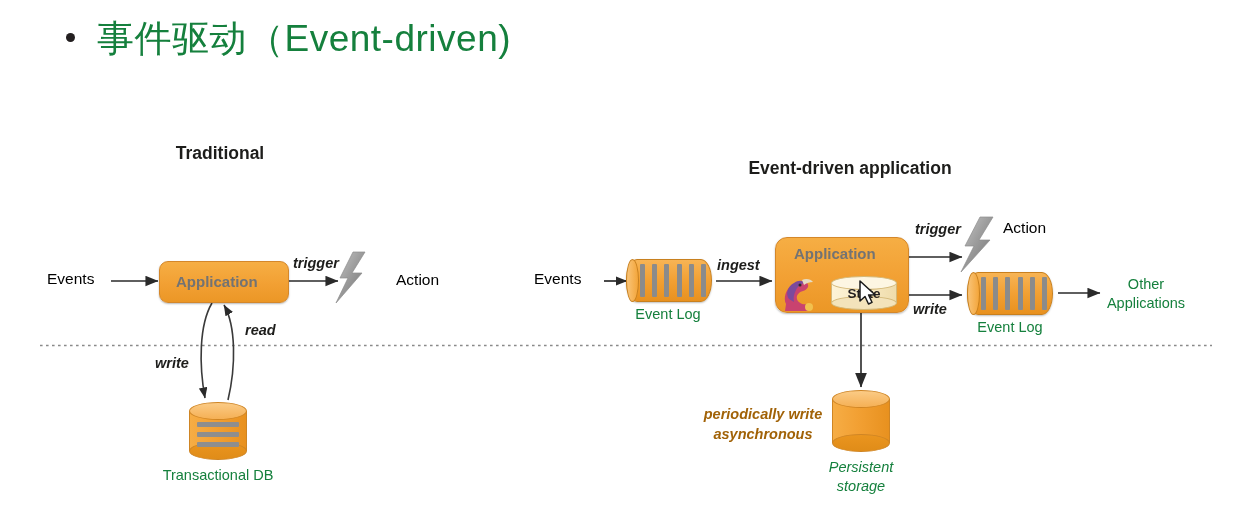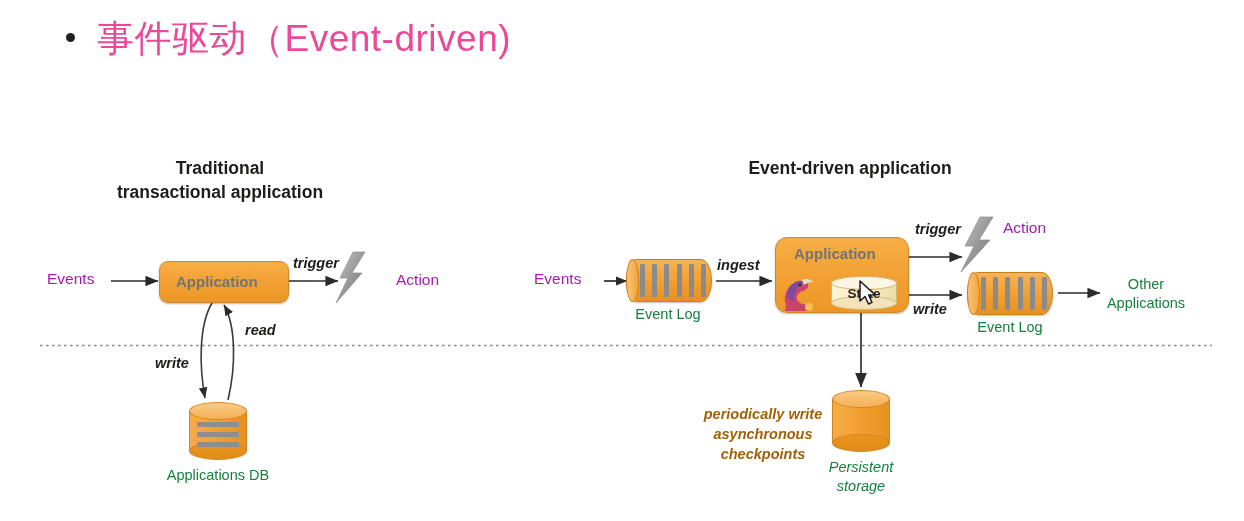--- a/index.html
+++ b/index.html
@@ -17,21 +17,21 @@
   .title-row{
     position:absolute;left:66px;top:16px;
     display:flex;align-items:baseline;gap:22px;
   }
   .bullet{
     width:9px;height:9px;border-radius:50%;
     background:#231f20;position:relative;top:-9px;flex:0 0 auto;
   }
   .title-text{
     font-size:37px;line-height:1.25;letter-spacing:.5px;
-    color:#ec4899;white-space:nowrap;font-weight:400;
+    color:#15803d;white-space:nowrap;font-weight:400;
   }
   .hdr{
     position:absolute;text-align:center;
     font-size:17.5px;font-weight:700;line-height:1.35;color:#1d1d1b;
   }
   .cap{
     position:absolute;text-align:center;
     font-size:14.5px;line-height:1.3;color:#15803d;font-weight:400;
   }
   .node-txt{
@@ -40,21 +40,21 @@
   }
   .ital{
     position:absolute;white-space:nowrap;
     font-style:italic;font-size:14.5px;color:#1d1d1b;font-weight:700;
   }
   .ital-blk{
     position:absolute;text-align:center;font-style:italic;
     font-size:14.5px;line-height:1.38;color:#a16207;font-weight:700;margin-top:40px;
   }
   .plain{
-    position:absolute;white-space:nowrap;font-size:15.5px;color:#a21caf;
+    position:absolute;white-space:nowrap;font-size:15.5px;color:#000000;
   }
 
   
   .appbox{
     position:absolute;border-radius:9px;
     background:linear-gradient(180deg,#f6ae44 0%,#f2a033 55%,#eb9726 100%);
     border:1px solid #d4872a;
     box-shadow:0 1px 2px rgba(0,0,0,.28);
   }
   .appbox-lg{border-radius:12px;}
@@ -169,23 +169,22 @@
     <line x1="604" y1="281" x2="627" y2="281" stroke="#2a2a2a" stroke-width="1.7" marker-end="url(#ahs)"></line>
     <line x1="716" y1="281" x2="772" y2="281" stroke="#2a2a2a" stroke-width="1.7" marker-end="url(#ah)"></line>
     <line x1="907" y1="257" x2="962" y2="257" stroke="#2a2a2a" stroke-width="1.7" marker-end="url(#ah)"></line>
     <line x1="907" y1="295" x2="962" y2="295" stroke="#2a2a2a" stroke-width="1.7" marker-end="url(#ah)"></line>
     <line x1="1058" y1="293" x2="1100" y2="293" stroke="#2a2a2a" stroke-width="1.7" marker-end="url(#ah)"></line>
     <line x1="861" y1="308" x2="861" y2="387" stroke="#4a4a4a" stroke-width="1.9" marker-end="url(#ah)"></line>
 
     <path d="M980,217 L965,246 L974,246 L961,272 L990,240 L979,240 L993,217 z" fill="url(#boltg)" stroke="#8d8d8d" stroke-width="0.7"></path>
   </svg>
 
-  <div class="hdr" style="left:60px;top:157px;width:320px;">
+  <div class="hdr" style="left:60px;top:142px;width:320px;">
     <div>Traditional</div>
-    <div>transactional application</div>
   </div>
 
   <div class="plain" style="left:47px;top:270px;">Events</div>
 
   <div class="appbox" style="left:159px;top:261px;width:128px;height:40px;"></div>
   <div class="node-txt" style="left:176px;top:273px;">Application</div>
 
   <div class="ital" style="left:293px;top:255px;">trigger</div>
   <div class="plain" style="left:396px;top:271px;">Action</div>
 
@@ -195,21 +194,21 @@
   <div class="cyl" style="left:189px;top:402px;width:58px;height:58px;">
     <div class="side"></div>
     <div class="top"></div>
     <div class="bot"></div>
     <div class="rows">
         <i></i>
         <i></i>
         <i></i>
       </div>
   </div>
-  <div class="cap" style="left:138px;top:466px;width:160px;">Applications DB</div>
+  <div class="cap" style="left:138px;top:466px;width:160px;">Transactional DB</div>
 
   <div class="hdr" style="left:660px;top:157px;width:380px;">Event-driven application</div>
 
   <div class="plain" style="left:534px;top:270px;">Events</div>
 
   <div class="loglog" style="left:626px;top:259px;width:86px;height:43px;">
     <div class="body"></div>
     <div class="cap-l"></div>
     <div class="bars">
       <i></i>
@@ -266,21 +265,20 @@
   <div class="cap" style="left:955px;top:318px;width:110px;">Event Log</div>
 
   <div class="cap" style="left:1090px;top:275px;width:112px;">
     <div>Other</div>
     <div>Applications</div>
   </div>
 
   <div class="ital-blk" style="left:673px;top:364px;width:180px;">
     <div>periodically write</div>
     <div>asynchronous</div>
-    <div>checkpoints</div>
   </div>
 
   <div class="cyl" style="left:832px;top:390px;width:58px;height:62px;">
     <div class="side"></div>
     <div class="top"></div>
     <div class="bot"></div>
   </div>
   <div class="cap" style="left:801px;top:458px;width:120px;font-style:italic;">
     <div>Persistent</div>
     <div>storage</div>

